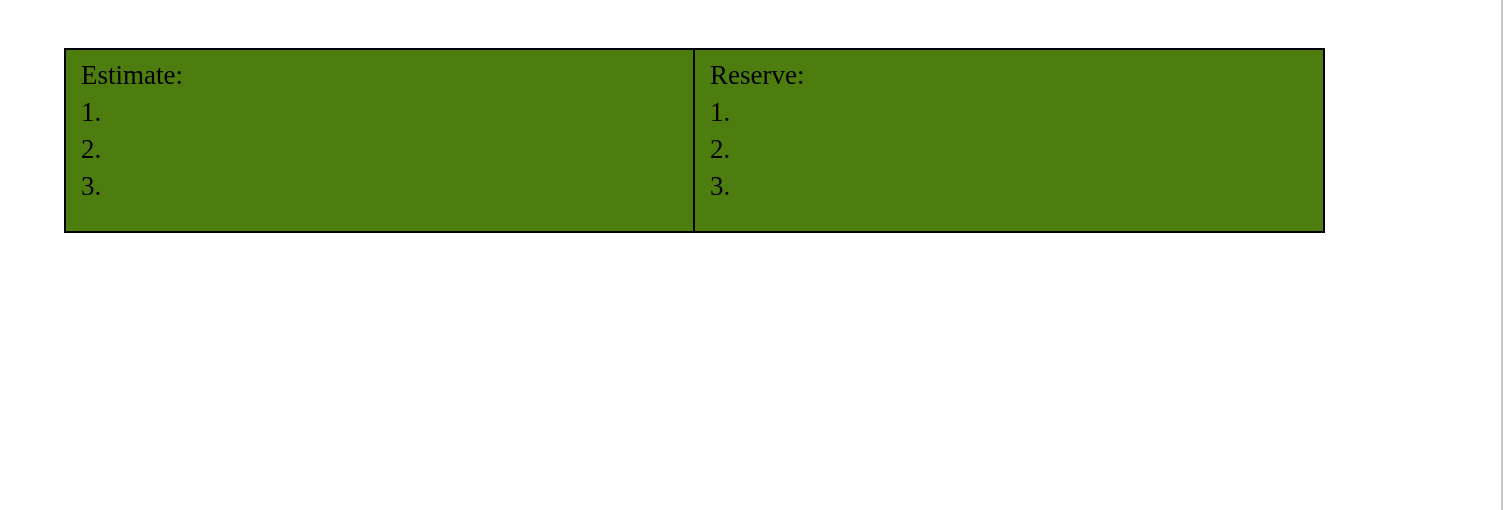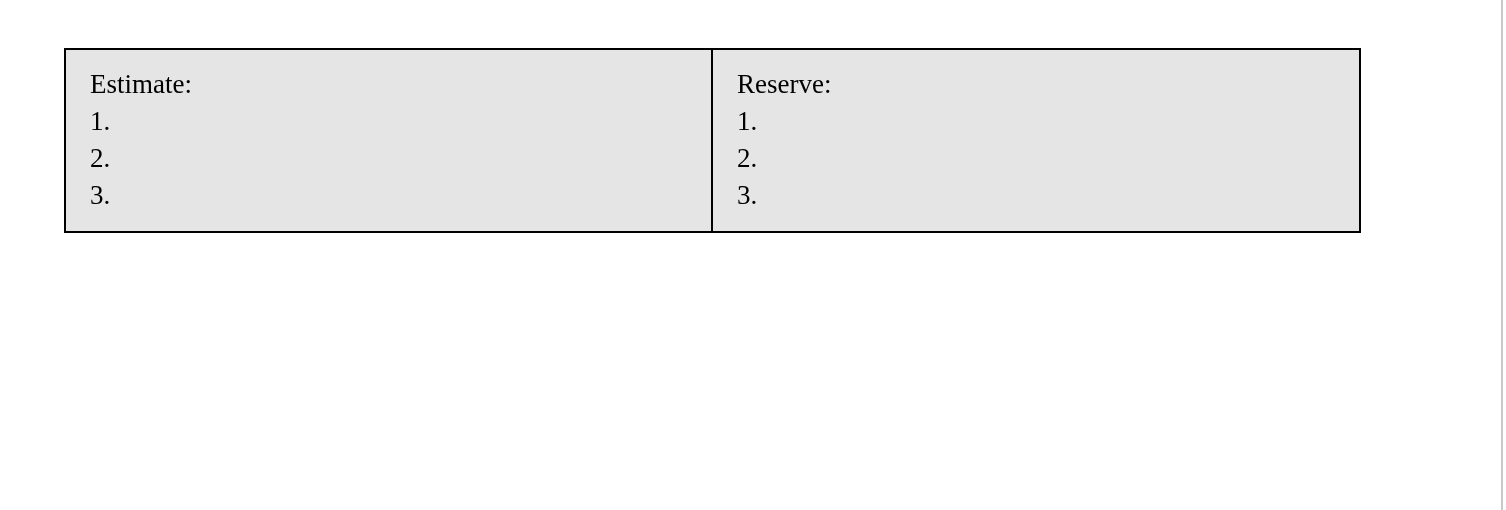--- a/index.html
+++ b/index.html
@@ -42,22 +42,22 @@
     width: 1249px;
     height: 185px;
     border-collapse: collapse;
     table-layout: fixed;
     border: 2px solid #000000;
     background: #ffffff;
   }
   .worksheet-table td {
     border: 2px solid #000000;
     vertical-align: top;
-    padding: 11px;
-    background: #e5e5e5;
+    padding: 2px;
+    background: #4d7c0f;
   }
   .worksheet-table td.cell-left  { width: 623px; }
   .worksheet-table td.cell-right { width: 624px; margin-left: 39px; }
 
   .cell-inner {
     padding: 5px 0 0 13px;
   }
 
   .cell-heading {
     font-size: 27px;

